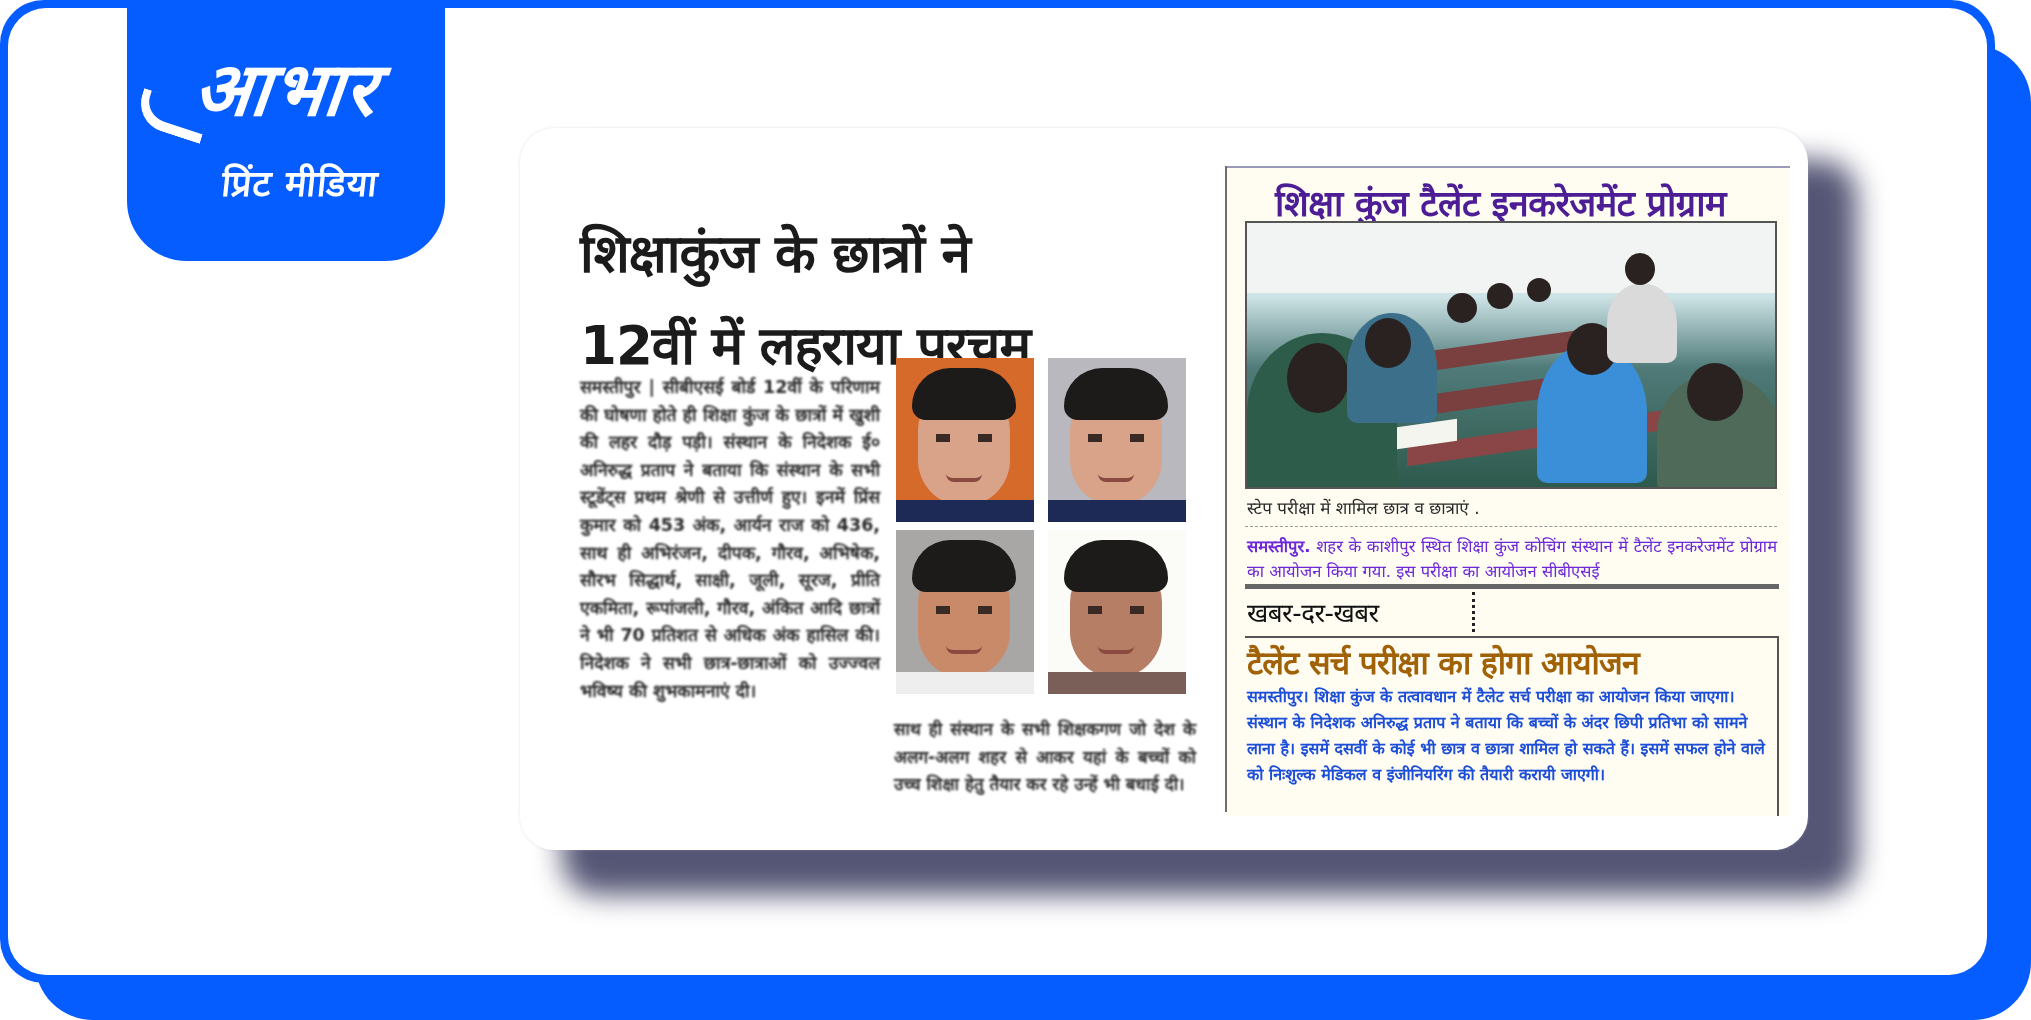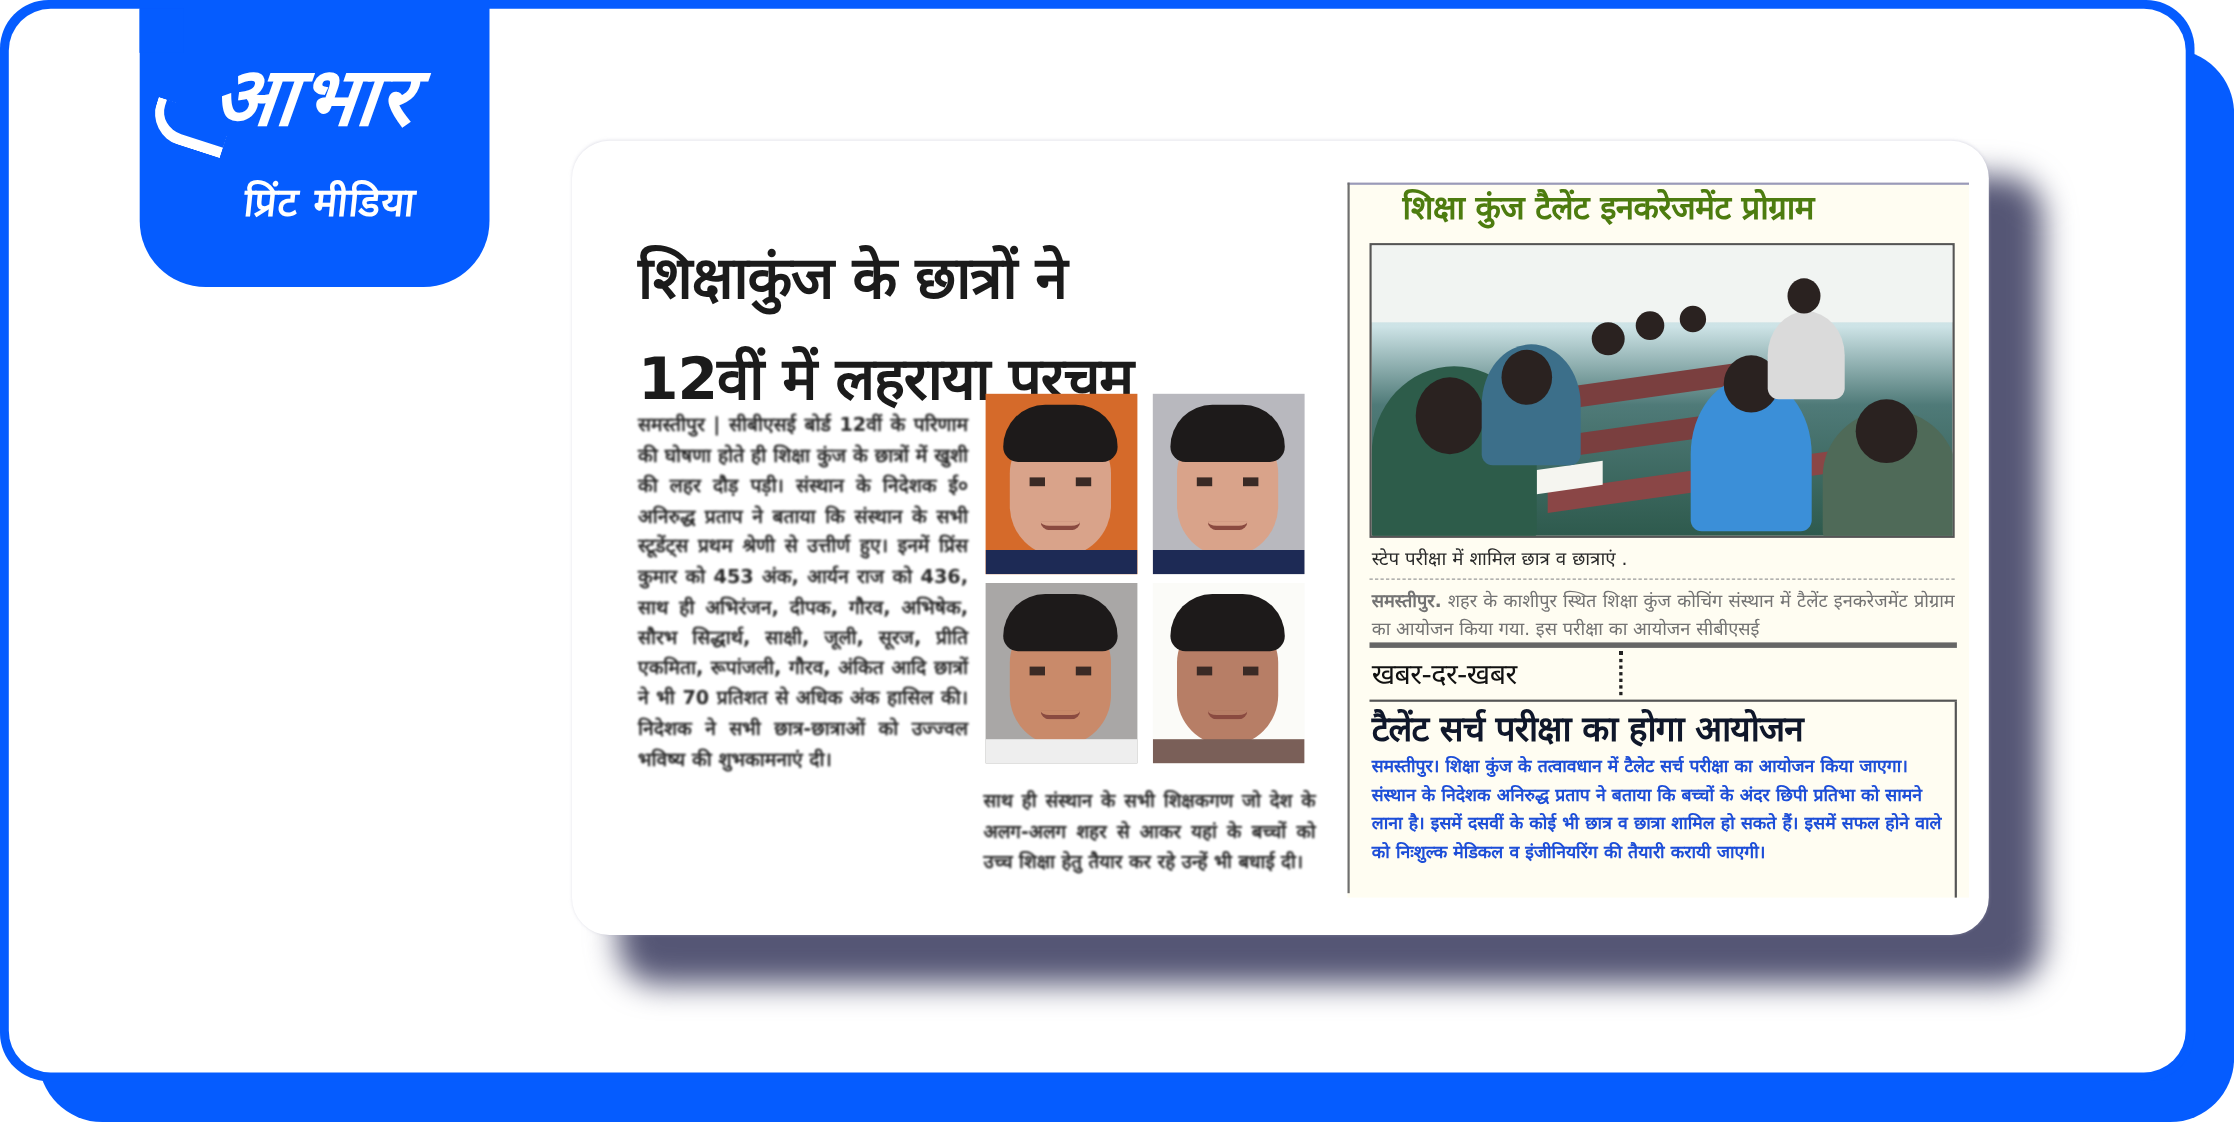--- a/index.html
+++ b/index.html
@@ -110,22 +110,22 @@
       position: absolute; left: 705px; top: 38px; width: 565px; height: 650px;
       background: #fffdf2;
     }
     .right-article .top-rule {
       position: absolute; left: 0; top: 0; width: 565px; height: 2px; background: #9a9ab8;
     }
     .right-article .left-rule {
       position: absolute; left: 0; top: 0; width: 2px; height: 646px; background: #6f6f6f;
     }
     .prog-title {
-      position: absolute; left: 50px; top: 1px; font-size: 30px; font-weight: bold;
-      color: #4d7c0f; letter-spacing: -0.5px;
+      position: absolute; left: 50px; top: 12px; font-size: 36px; font-weight: bold;
+      color: #4c1d95; letter-spacing: -0.5px;
     }
     .exam-photo {
       position: absolute; left: 20px; top: 55px; width: 532px; height: 268px;
       border: 2px solid #555; overflow: hidden;
       background: linear-gradient(180deg, #e8eff0 0%, #cde3e6 28%, #4f7a78 55%, #2e5a4d 100%);
     }
     .exam-photo .wall { position: absolute; left: 0; top: 0; width: 100%; height: 70px; background: #f1f4f2; }
     .exam-photo .desk {
       position: absolute; height: 20px; background: #7a3f3f; transform: skewY(-8deg);
     }
@@ -138,42 +138,42 @@
     .exam-photo .blue { background: #3b8fd8; }
     .exam-photo .paper { position: absolute; background: #f5f5f0; transform: skewY(-8deg); }
     .caption {
       position: absolute; left: 22px; top: 330px; font-size: 17px; color: #2a2a2a;
     }
     .caption-rule {
       position: absolute; left: 20px; top: 360px; width: 532px; border-top: 1px dashed #999;
     }
     .summary {
       position: absolute; left: 22px; top: 368px; width: 530px; font-size: 16.5px;
-      line-height: 25px; color: #737373; text-align: justify;
+      line-height: 25px; color: #6d28d9; text-align: justify;
     }
     .summary b { font-weight: bold; }
     .thick-rule {
       position: absolute; left: 20px; top: 418px; width: 534px; height: 5px; background: #666;
     }
     .section-label {
       position: absolute; left: 22px; top: 428px; font-size: 26px; font-weight: normal; color: #111;
       letter-spacing: -0.5px;
     }
     .dotted-v {
       position: absolute; left: 247px; top: 426px; height: 40px; border-left: 3px dotted #222;
     }
     .thin-rule {
       position: absolute; left: 20px; top: 470px; width: 534px; height: 2px; background: #555;
     }
     .right-v {
       position: absolute; left: 552px; top: 472px; width: 2px; height: 178px; background: #555;
     }
     .news-headline {
       position: absolute; left: 22px; top: 474px; font-size: 32px; font-weight: bold;
-      color: #0f172a; letter-spacing: -0.8px; text-align: center;
+      color: #a16207; letter-spacing: -0.8px; text-align: center;
     }
     .news-body {
       position: absolute; left: 22px; top: 518px; width: 520px; font-size: 16px;
       line-height: 26px; color: #1d4ed8; font-weight: bold;
     }
   </style>
 </head>
 <body>
 
 <div class="frame-back"></div>

